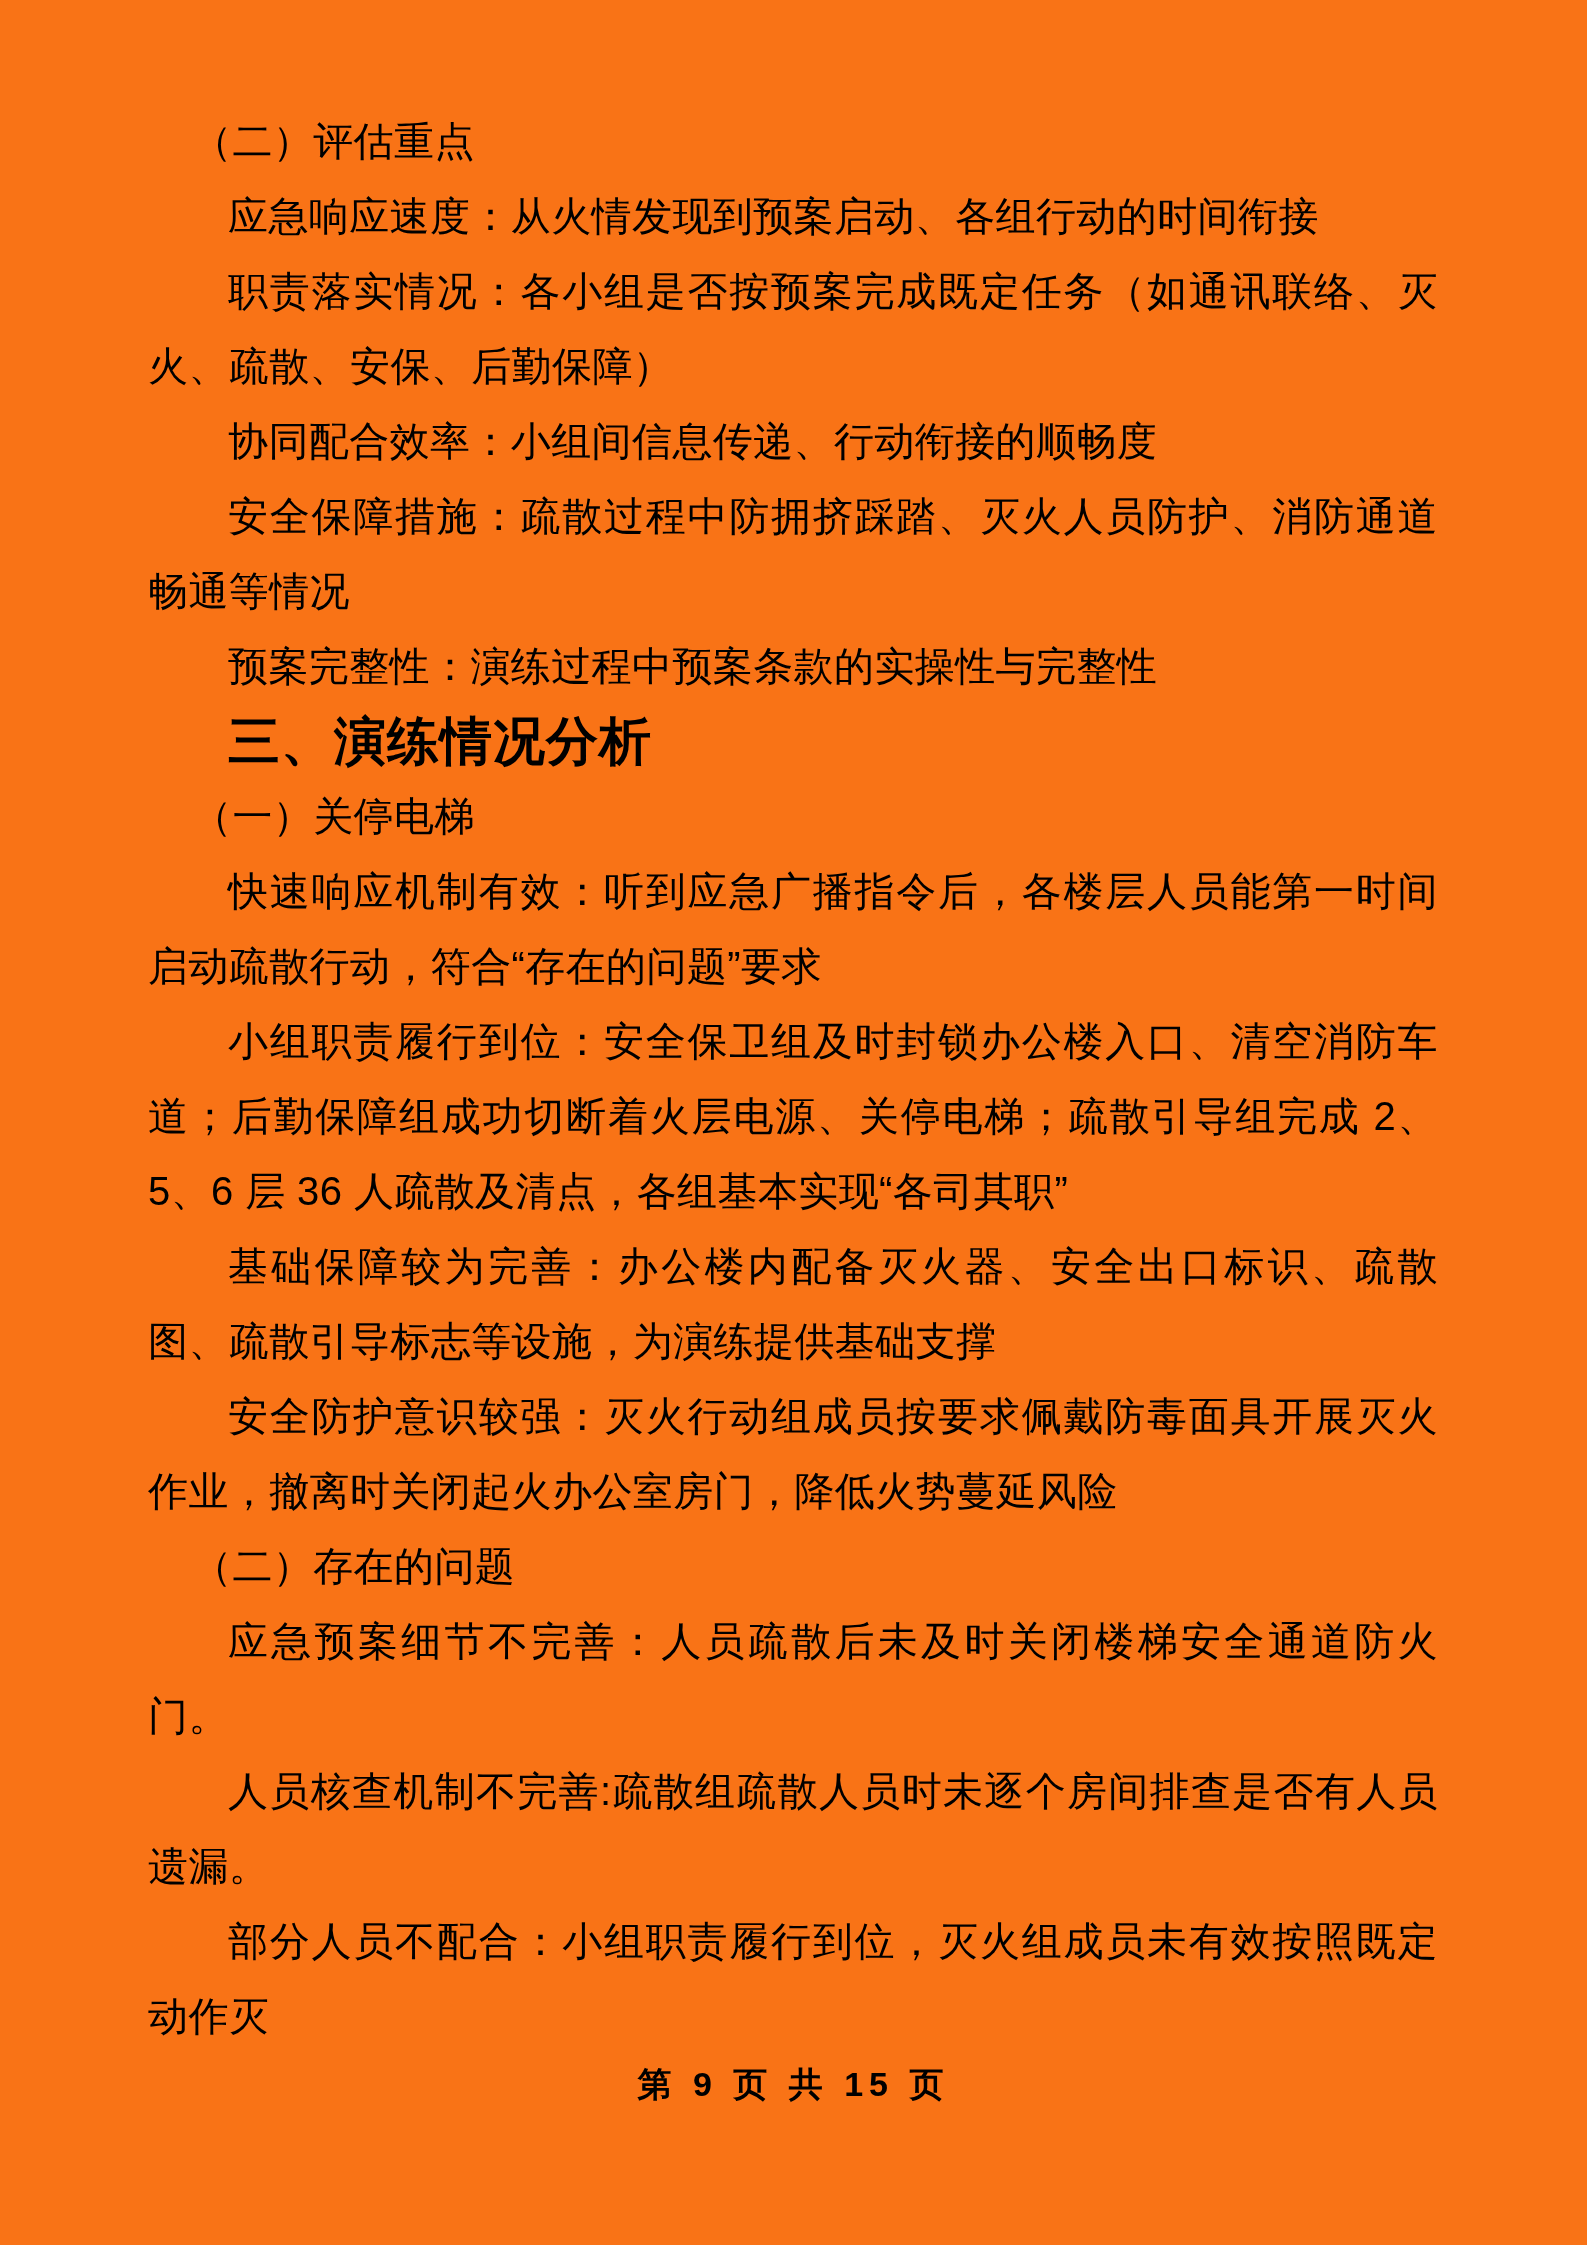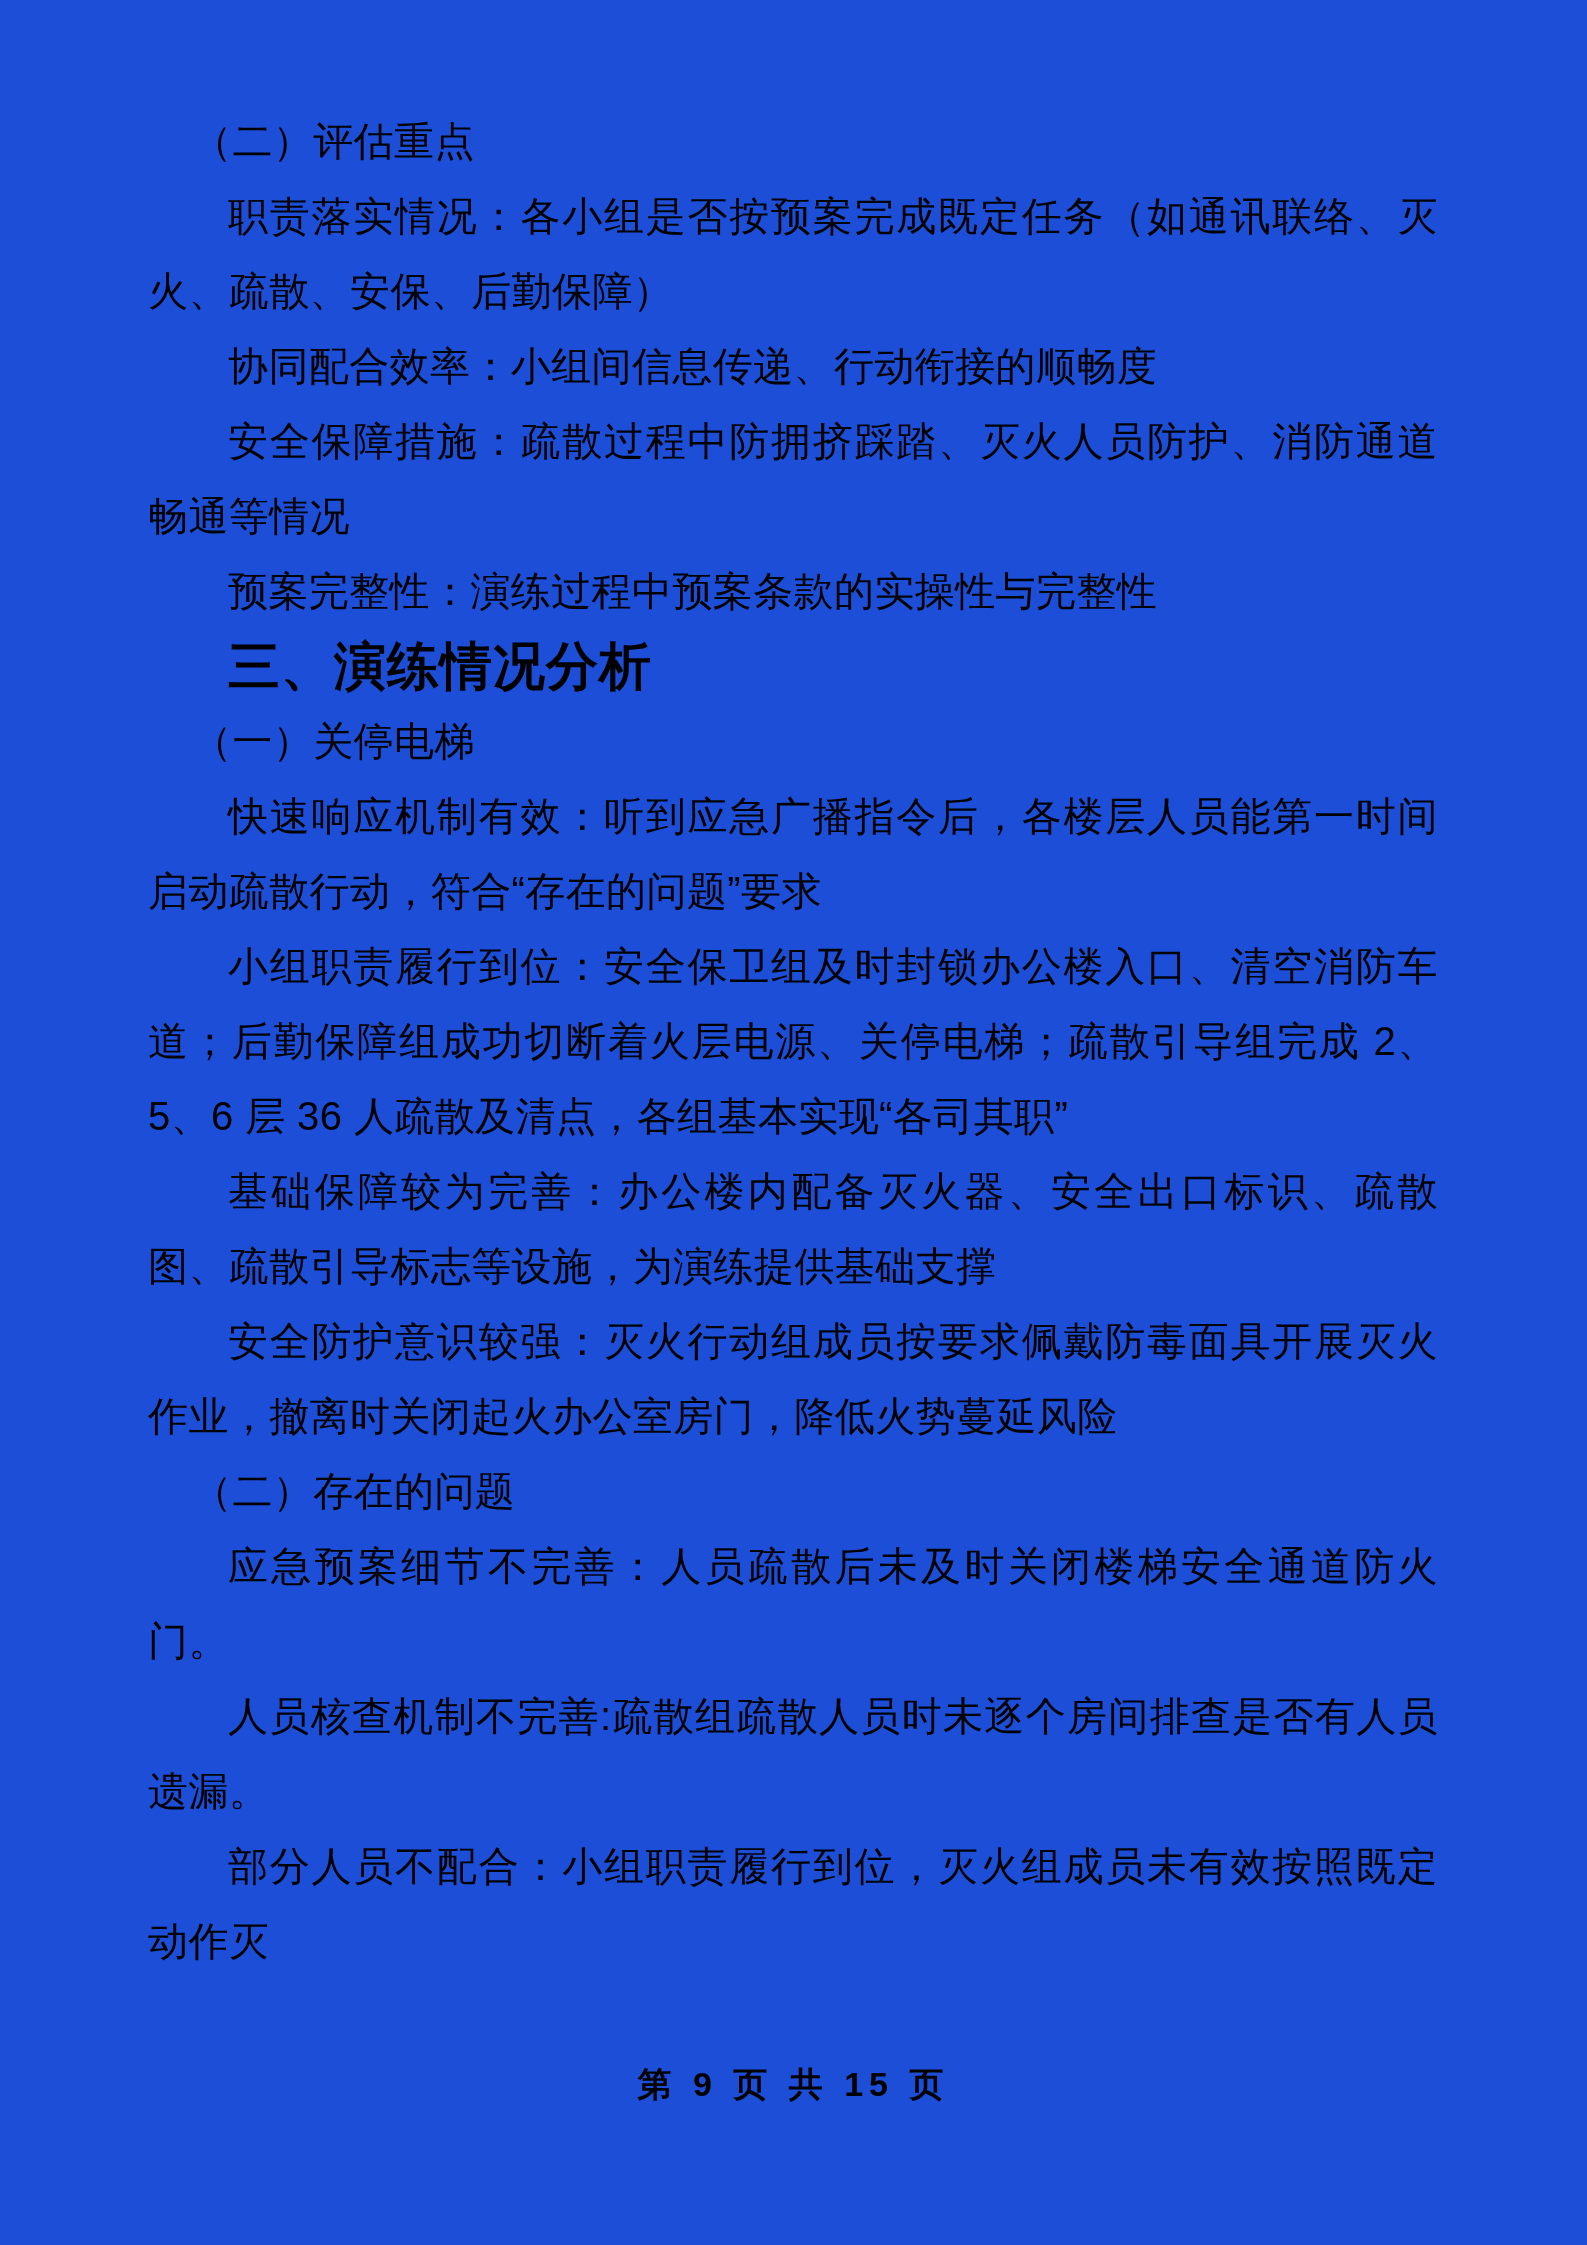--- a/index.html
+++ b/index.html
@@ -8,21 +8,21 @@
     background: #ffffff;
   }
   body {
     font-family: "Liberation Sans", "DejaVu Sans", sans-serif;
     color: #000000;
   }
   .page {
     position: relative;
     width: 1587px;
     height: 2245px;
-    background: #1d4ed8;
+    background: #f97316;
     box-sizing: border-box;
     overflow: hidden;
   }
   .content {
     position: absolute;
     left: 148px;
     top: 104px;
     width: 1290px;
   }
   .para {
@@ -64,20 +64,21 @@
 </style>
 </head>
 <body>
 
 <div class="page">
 
   <div class="content">
 
     <p class="para indent-small">（二）评估重点</p>
 
+    <p class="para indent">应急响应速度：从火情发现到预案启动、各组行动的时间衔接</p>
 
     <p class="para indent">职责落实情况：各小组是否按预案完成既定任务（如通讯联络、灭火、疏散、安保、后勤保障）</p>
 
     <p class="para indent">协同配合效率：小组间信息传递、行动衔接的顺畅度</p>
 
     <p class="para indent">安全保障措施：疏散过程中防拥挤踩踏、灭火人员防护、消防通道畅通等情况</p>
 
     <p class="para indent">预案完整性：演练过程中预案条款的实操性与完整性</p>
 
     <p class="heading">三、演练情况分析</p>

